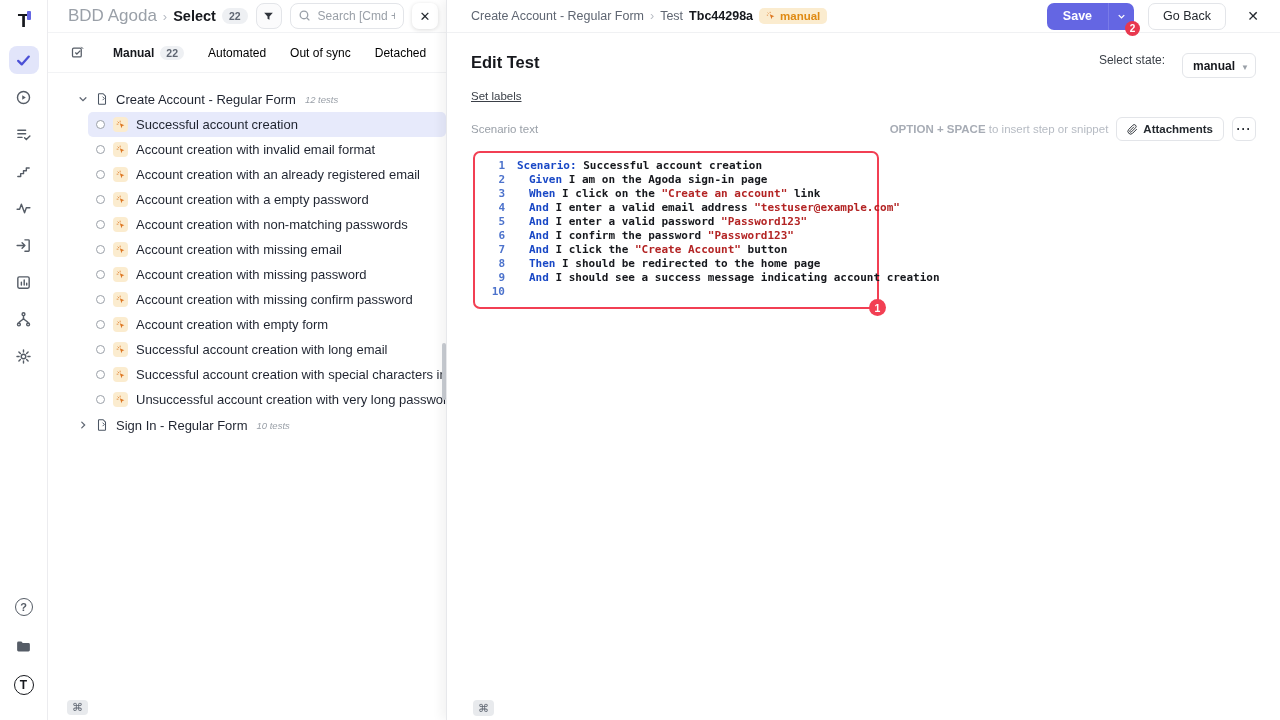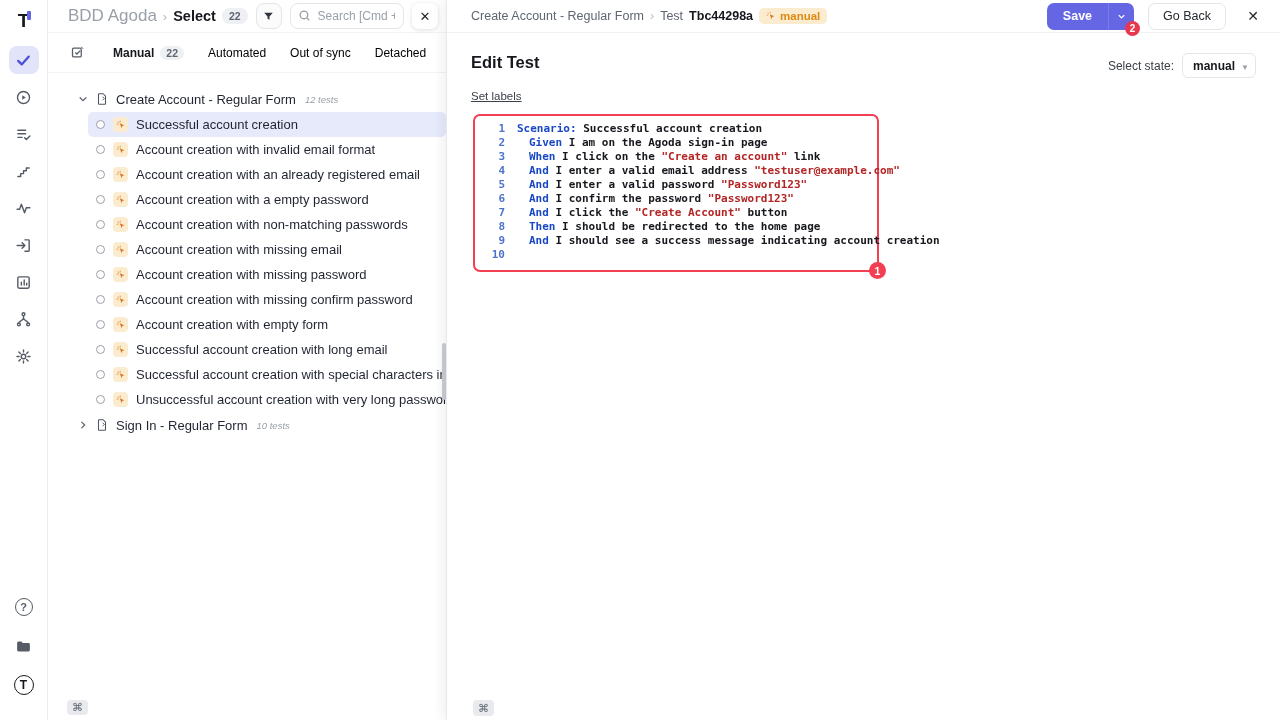--- a/index.html
+++ b/index.html
@@ -69,21 +69,21 @@
   .save-main { background:#6466e3; color:#fff; font-size:12.5px; font-weight:bold; border:none; border-radius:7px 0 0 7px; padding:0 16px; height:27px; cursor:pointer; font-family:"Liberation Sans", sans-serif; }
   .save-caret { background:#6466e3; border:none; border-left:1px solid #797bE8; border-radius:0 7px 7px 0; width:26px; height:27px; color:#fff; display:flex; align-items:center; justify-content:center; cursor:pointer; }
   .save-caret svg { width:11px; height:11px; }
   .save-badge { position:absolute; right:-6px; bottom:-6px; width:15px; height:15px; background:#e8384f; color:#fff; border-radius:50%; font-size:10px; font-weight:bold; display:flex; align-items:center; justify-content:center; }
   .goback-btn { background:#fff; border:1px solid #e3e5e9; border-radius:7px; height:27px; padding:0 14px; font-size:12.5px; color:#24292f; cursor:pointer; font-family:"Liberation Sans", sans-serif; margin-left:6px; }
   .mp-close { width:26px; height:26px; display:flex; align-items:center; justify-content:center; font-size:14px; color:#24292f; cursor:pointer; margin-left:6px; }
 
   .mp-body { flex:1; padding:20px 24px 12px; position:relative; }
   .mp-title-row { display:flex; align-items:flex-start; justify-content:space-between; }
   .mp-title { font-size:16.5px; font-weight:bold; color:#16181d; }
-  .state-row { display:flex; align-items:center; gap:8px; }
+  .state-row { display:flex; gap:17px; }
   .state-label { font-size:12px; color:#3b4048; }
   .state-select { position:relative; border:1px solid #e3e5e9; border-radius:6px; height:25px; min-width:66px; display:flex; align-items:center; padding:0 20px 0 10px; font-size:12px; font-weight:bold; color:#16181d; cursor:pointer; background:#fff; }
   .state-select .arrow { position:absolute; right:6px; top:9px; font-size:8px; color:#9aa0a8; }
   .set-labels { display:inline-block; margin-top:12px; font-size:11.5px; color:#3b4048; text-decoration:underline; cursor:pointer; }
   .scenario-row { margin-top:13px; display:flex; align-items:center; justify-content:space-between; }
   .scenario-label { font-size:11.5px; color:#9aa0a8; }
   .hint-group { display:flex; align-items:center; gap:8px; }
   .hint-text { font-size:11.5px; color:#b6bbc3; }
   .hint-text b { color:#a7acb5; }
   .attach-btn { display:flex; align-items:center; gap:5px; background:#fff; border:1px solid #e3e5e9; border-radius:6px; height:24px; padding:0 10px; font-size:11.5px; font-weight:bold; color:#24292f; cursor:pointer; font-family:"Liberation Sans", sans-serif; }
@@ -449,20 +449,35 @@
           <span class="state-label">Select state:</span>
           <div class="state-select">
             <span>manual</span>
             <span class="arrow">▼</span>
           </div>
         </div>
       </div>
 
       <a class="set-labels">Set labels</a>
 
+      <div class="scenario-row">
+        <span class="scenario-label">Scenario text</span>
+        <div class="hint-group">
+          <span class="hint-text"><b>OPTION + SPACE</b><span> to insert step or snippet</span></span>
+          <button class="attach-btn">
+            <svg viewBox="0 0 24 24" fill="none" stroke="currentColor" stroke-width="2">
+                <path d="M21.44 11.05l-9.19 9.19a6 6 0 01-8.49-8.49l9.19-9.19a4 4 0 015.66 5.66l-9.2 9.19a2 2 0 01-2.83-2.83l8.49-8.48"></path>
+              </svg>
+            <span>Attachments</span>
+          </button>
+          <button class="more-btn">
+              <span>···</span>
+            </button>
+        </div>
+      </div>
 
       <div class="editor-box" id="editor">
         <div class="code-line">
             <span class="ln">1</span>
             <span class="ct" style="padding-left: 12px;"><span class="seg-kw">Scenario:</span><span class="seg-p"> Successful account creation</span></span>
           </div>
           <div class="code-line">
             <span class="ln">2</span>
             <span class="ct" style="padding-left: 24px;"><span class="seg-kw">Given</span><span class="seg-p"> I am on the Agoda sign-in page</span></span>
           </div>

